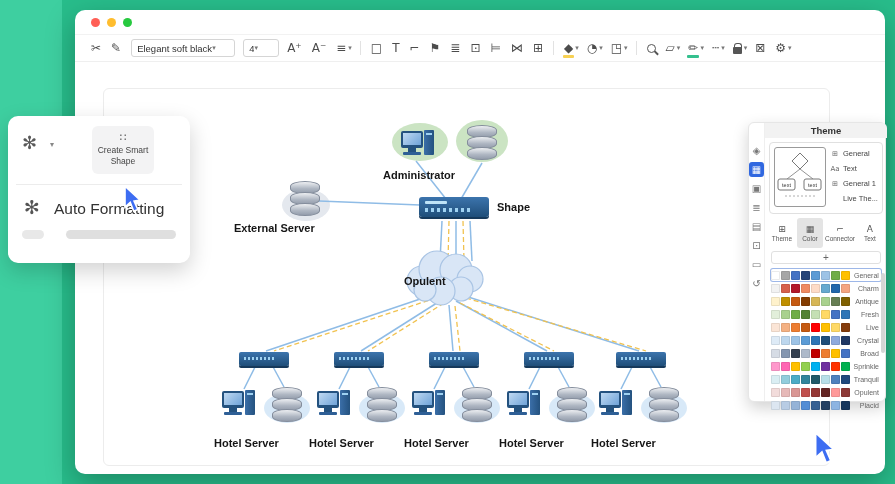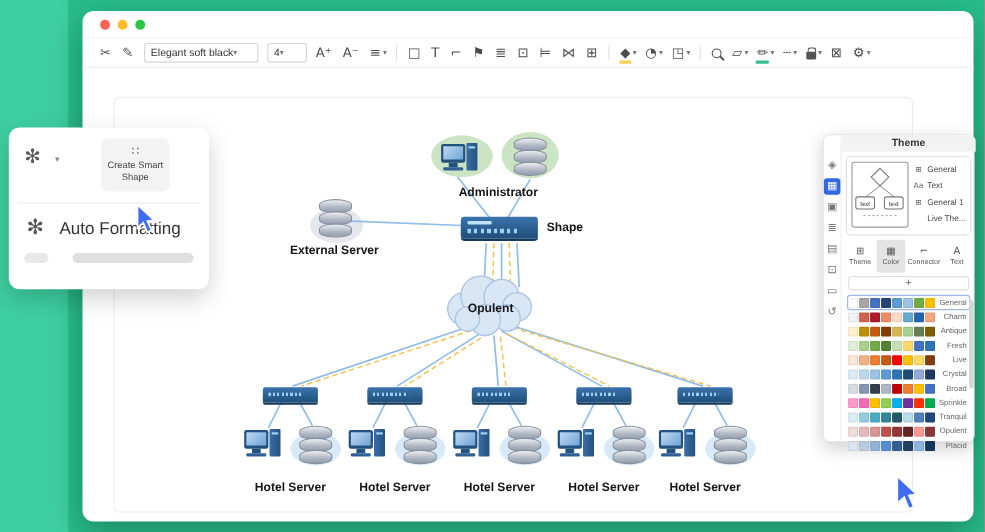--- a/index.html
+++ b/index.html
@@ -29,21 +29,21 @@
   .g.ic-lock{width:9px;height:7px;background:#555;border-radius:1px;margin-top:4px}
   .g.ic-lock::before{content:"";position:absolute;top:-4px;left:1.5px;width:6px;height:5px;border:1.5px solid #555;border-bottom:none;border-radius:3px 3px 0 0}
 
   
   .page{position:absolute;left:28px;top:78px;width:727px;height:378px;background:#fff;border:1px solid #ECECEC;border-radius:6px;overflow:hidden}
   .wires{position:absolute;left:0;top:0}
   .halo{position:absolute;border-radius:50%}
   .halo.green{background:#CBE4C3}
   .halo.blue{background:#D8E9F8}
   .halo.gray{background:#E4E8EE}
-  .dlbl{position:absolute;font-size:11px;font-weight:bold;color:#161616;text-align:center;white-space:nowrap}
+  .dlbl{position:absolute;font-size:11px;font-weight:bold;color:#161616;white-space:nowrap}
   .pc{position:absolute;width:34px;height:30px}
   .pc .mon{position:absolute;left:0;top:2px;width:22px;height:17px;background:#24527F;border-radius:2px}
   .pc .mon::after{content:"";position:absolute;left:2px;top:2px;right:2px;bottom:3px;background:linear-gradient(135deg,#BFD9F2,#6FA3D8)}
   .pc .mon::before{content:"";position:absolute;left:7px;top:17px;width:8px;height:4px;background:#24527F}
   .pc::after{content:"";position:absolute;left:2px;top:23px;width:18px;height:3px;background:#2E5F96;border-radius:1px}
   .pc .tower{position:absolute;right:1px;top:1px;width:10px;height:25px;background:linear-gradient(90deg,#3A6EA8,#24527F);border-radius:1px}
   .pc .tower::after{content:"";position:absolute;left:2px;top:3px;width:6px;height:2px;background:#9FD2F2}
   .db{position:absolute;width:30px;height:36px}
   .db i{position:absolute;left:0;width:30px;height:13px;background:linear-gradient(180deg,#EDEFF2,#AEB6C2 60%,#949DAC);border:1px solid #848D9C;border-radius:50%/40%}
   .db i:nth-child(1){top:0}.db i:nth-child(2){top:11px}.db i:nth-child(3){top:22px}

